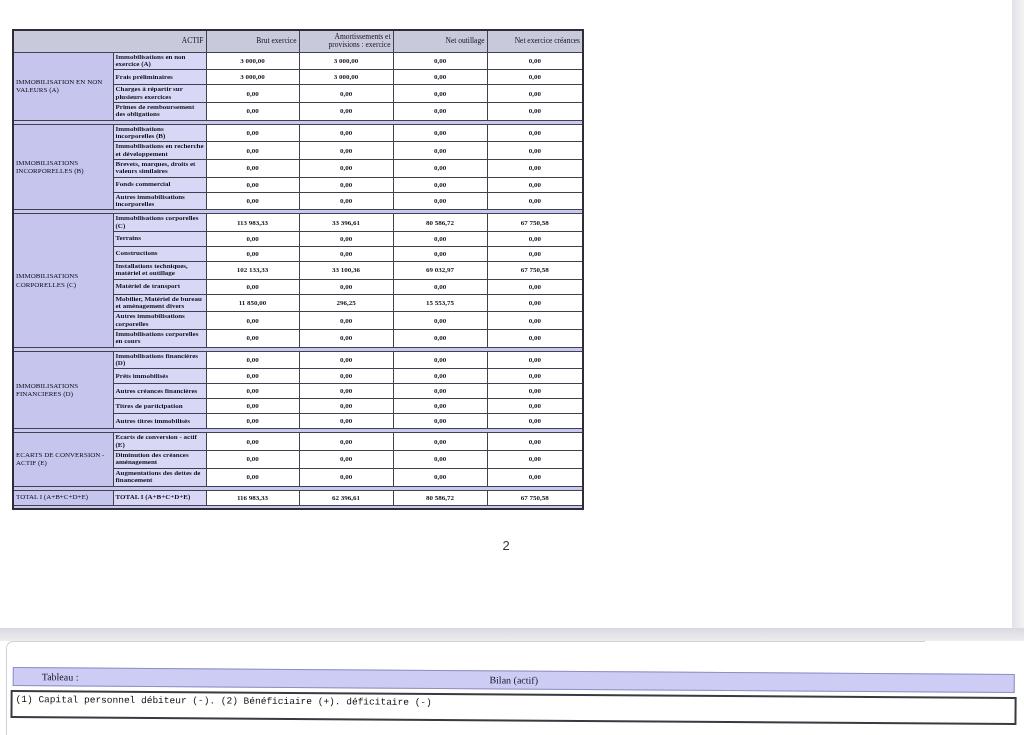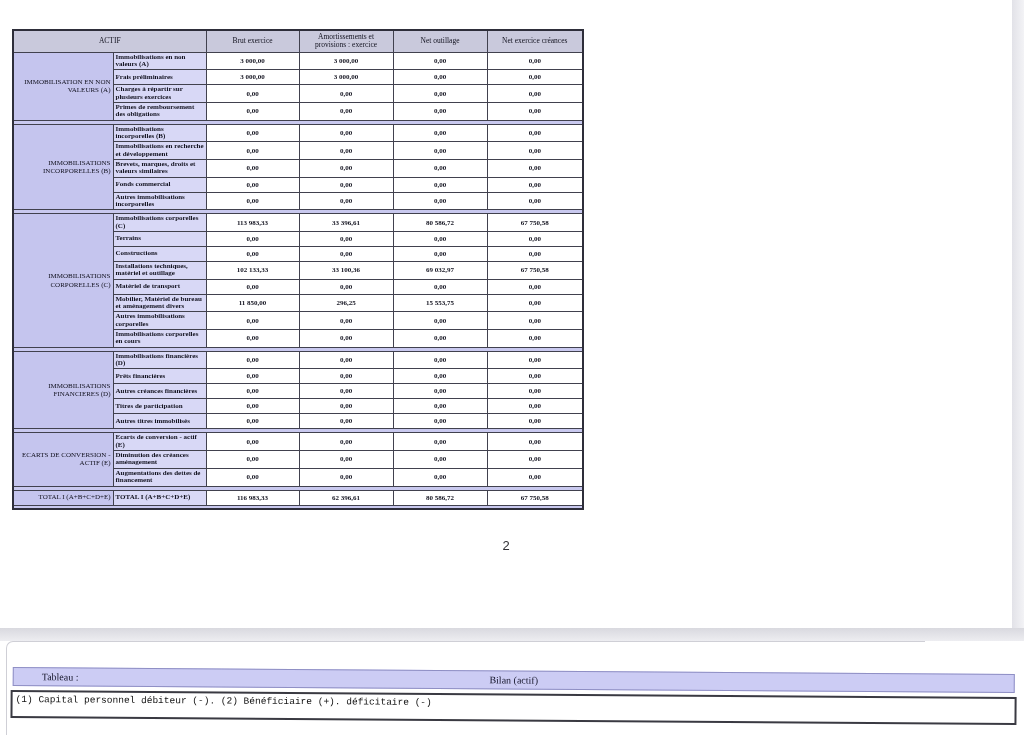--- a/index.html
+++ b/index.html
@@ -10,22 +10,22 @@
   .page1 { position:absolute; left:0; top:0; width:1012px; height:628px; background:#fff; }
   .right-strip { position:absolute; left:1012px; top:0; width:12px; height:628px;
                  background:linear-gradient(90deg,#e2e2e8,#f3f3f6); }
   .page-gap { position:absolute; left:0; top:628px; width:1024px; height:13px;
               background:linear-gradient(#d9d9df,#ededf1); }
 
   table.bilan { position:absolute; left:12px; top:29px; width:570px; table-layout:fixed;
                 border-collapse:collapse; border:2px solid #2e2e3a; color:#12121f; }
   table.bilan td, table.bilan th { border:1px solid #41414e; overflow:hidden; }
   th.hcell { background:var(--header-bg,#c9c9dc); font-weight:normal; font-size:7.5px;
-             height:22px; text-align:center; line-height:1.15; padding:1px 2px; }
-  td.cat  { background:var(--category-bg,#c5c5ee); font-size:7px; text-align:right;
+             height:22px; text-align:right; line-height:1.15; padding:1px 2px; }
+  td.cat  { background:var(--category-bg,#c5c5ee); font-size:7px; text-align:left;
             line-height:1.15; padding:1px 2px; }
   td.lab  { background:var(--label-bg,#d8d8f6); font-size:7px; font-weight:bold;
             line-height:1.05; padding:1px 2px; height:15px; }
   td.val  { background:#fff; font-size:7px; font-weight:bold; text-align:center; padding:1px 2px; }
   tr.sep td { background:var(--separator-bg,#c9c9ef); height:4px; padding:0; }
 
   .pagenum, .f1, .f2 { position:absolute; left:0; width:1012px; text-align:center;
                        font-family:"Liberation Sans", sans-serif; color:#2e2e33; }
   .pagenum { top:538px; font-size:13px; }
   .f1 { top:566px; font-size:13.5px; }
@@ -64,21 +64,21 @@
         <th class="hcell" colspan="2">ACTIF</th>
         <th class="hcell">Brut exercice</th>
         <th class="hcell">Amortissements et provisions : exercice</th>
         <th class="hcell">Net outillage</th>
         <th class="hcell">Net exercice créances</th>
       </tr>
     </thead>
     <tbody id="bilan-body">
         <tr>
           <td class="cat" rowspan="4">IMMOBILISATION EN NON VALEURS (A)</td>
-          <td class="lab">Immobilisations en non valeurs (A)</td>
+          <td class="lab">Immobilisations en non exercice (A)</td>
           <td class="val">3 000,00</td>
           <td class="val">3 000,00</td>
           <td class="val">0,00</td>
           <td class="val">0,00</td>
         </tr>
         <tr>
           <td class="lab">Frais préliminaires</td>
           <td class="val">3 000,00</td>
           <td class="val">3 000,00</td>
           <td class="val">0,00</td>
@@ -202,21 +202,21 @@
         </tr>
         <tr>
           <td class="cat" rowspan="5">IMMOBILISATIONS FINANCIERES (D)</td>
           <td class="lab">Immobilisations financières (D)</td>
           <td class="val">0,00</td>
           <td class="val">0,00</td>
           <td class="val">0,00</td>
           <td class="val">0,00</td>
         </tr>
         <tr>
-          <td class="lab">Prêts financières</td>
+          <td class="lab">Prêts immobilisés</td>
           <td class="val">0,00</td>
           <td class="val">0,00</td>
           <td class="val">0,00</td>
           <td class="val">0,00</td>
         </tr>
         <tr>
           <td class="lab">Autres créances financières</td>
           <td class="val">0,00</td>
           <td class="val">0,00</td>
           <td class="val">0,00</td>

